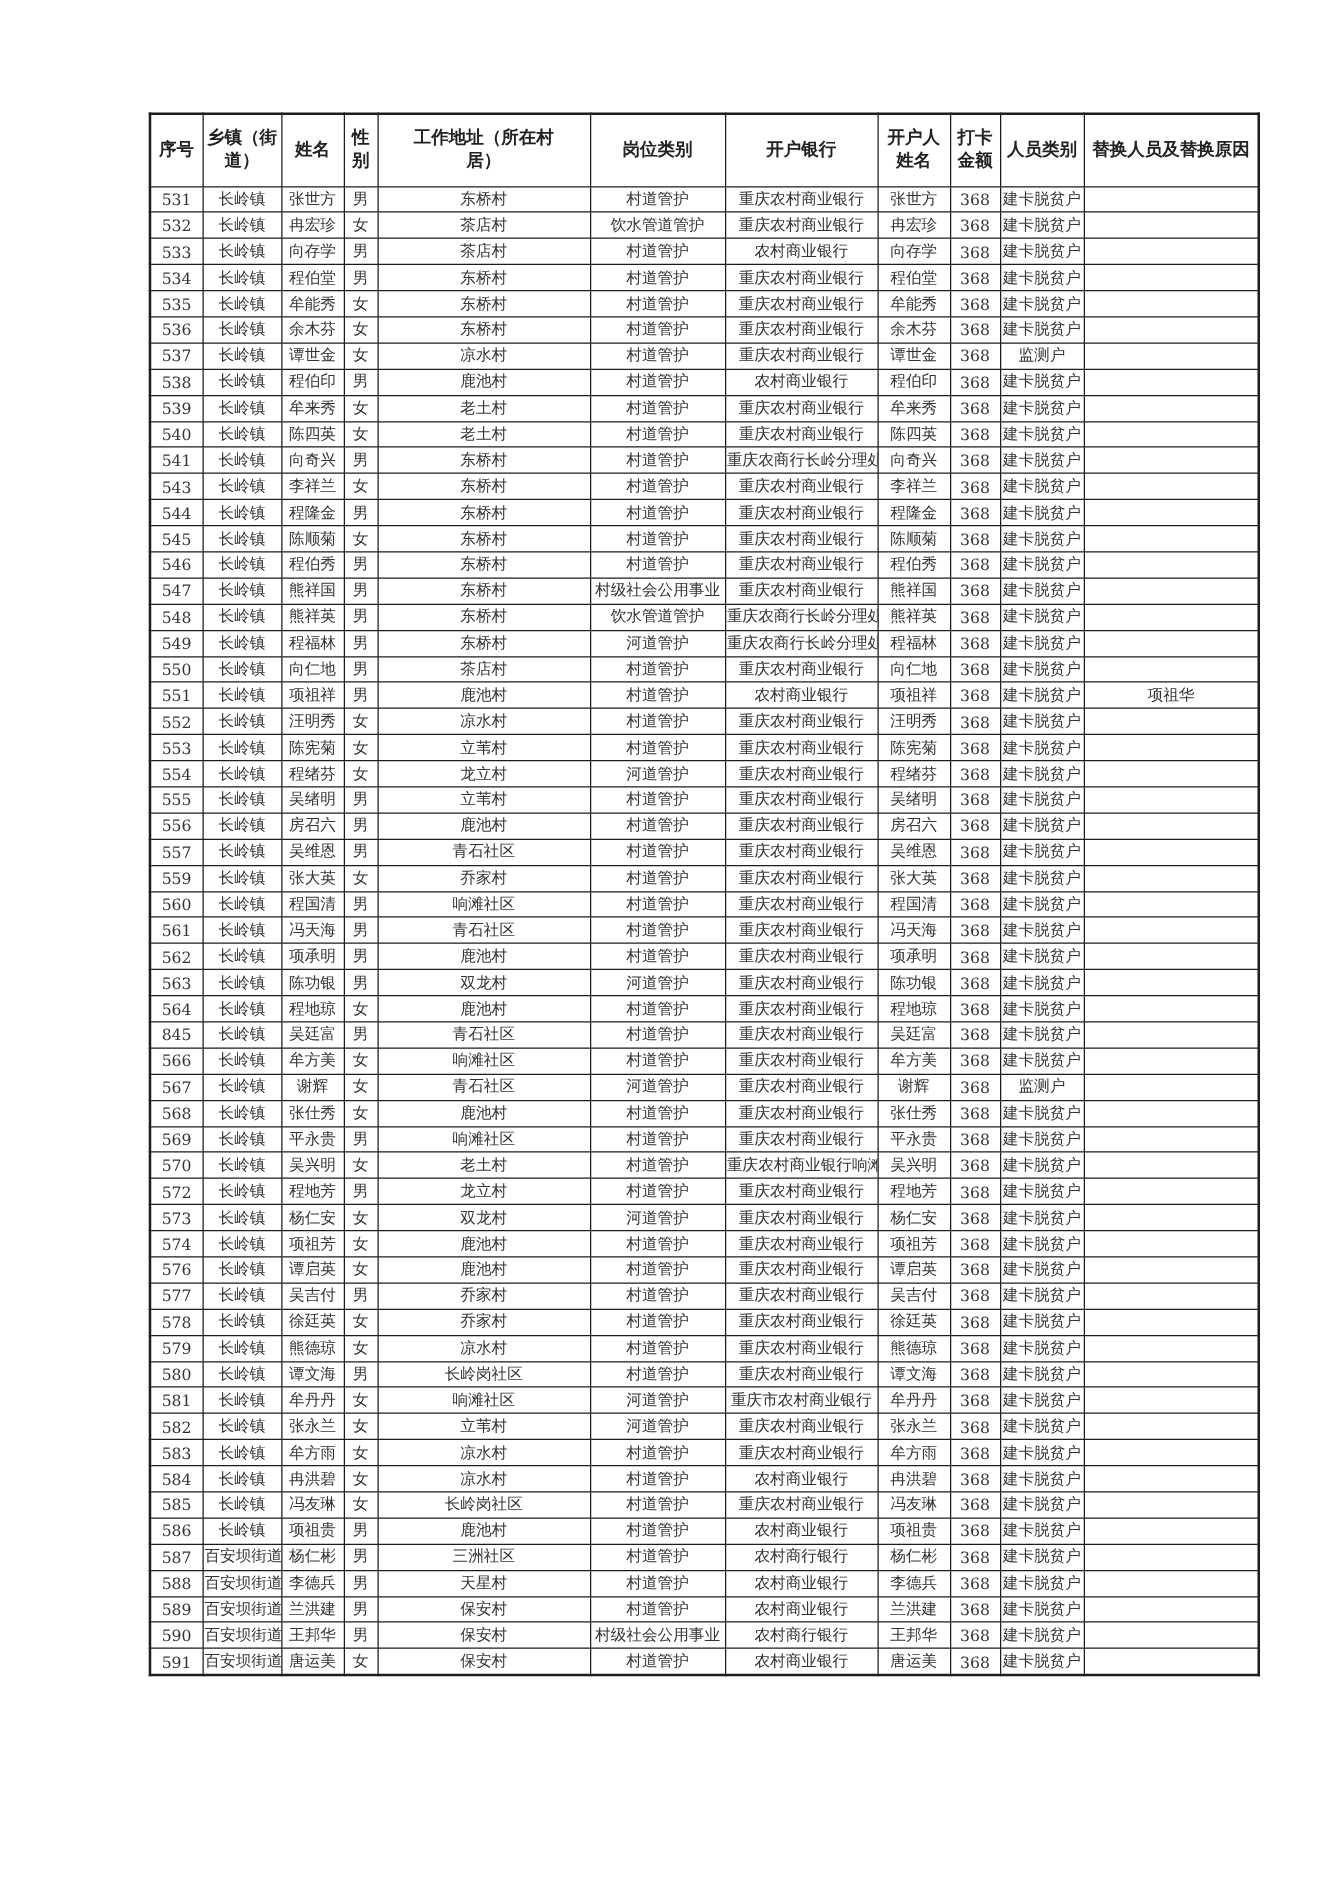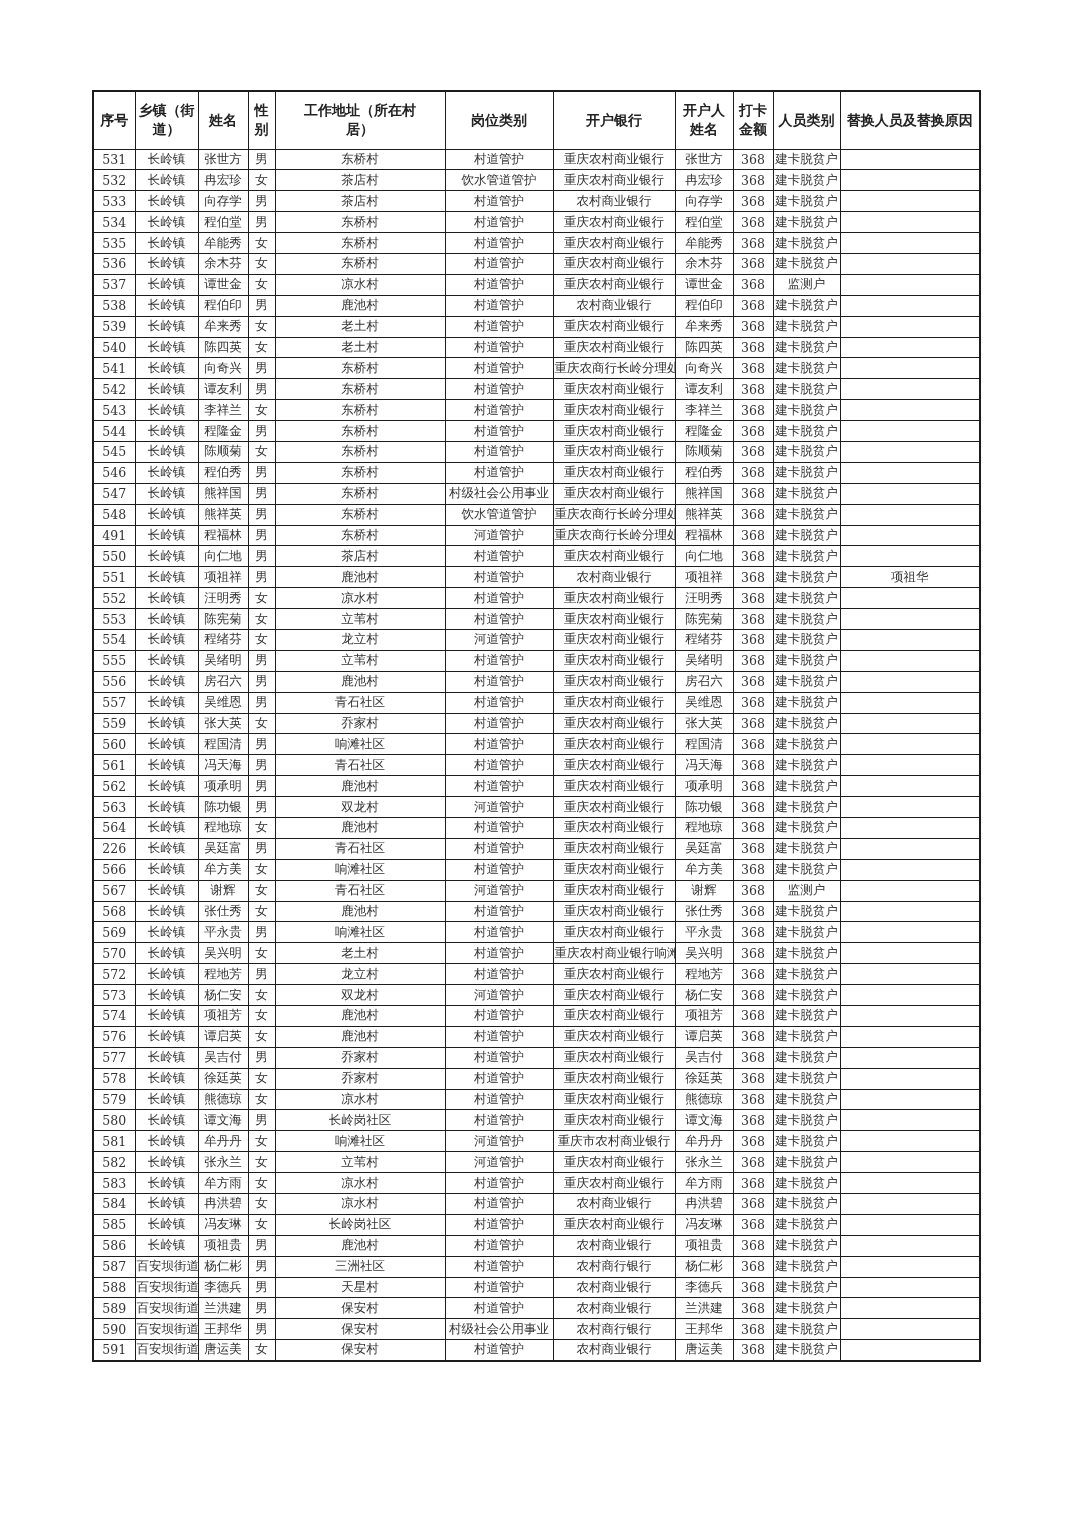--- a/index.html
+++ b/index.html
@@ -4,21 +4,21 @@
 <style>
   html,body{margin:0;padding:0;}
   body{
     width:1074px;height:1520px;
     background:#ffffff;
     font-family:"DejaVu Serif","Liberation Serif",serif;
     color:#2f2f2f;
     position:relative;
   }
   .sheet{
-    position:absolute;left:76px;top:90px;width:887px;padding-left:16px;
+    position:absolute;left:103px;top:90px;width:887px;padding-left:16px;
   }
   table.roster{
     border-collapse:collapse;table-layout:fixed;width:887px;
     border:2px solid #1c1c1c;
   }
   table.roster th, table.roster td{
     border:1px solid #1c1c1c;
     text-align:center;vertical-align:middle;
     overflow:hidden;
     padding:0 1px;
@@ -218,33 +218,20 @@
           <td>男</td>
           <td>东桥村</td>
           <td>村道管护</td>
           <td>重庆农商行长岭分理处</td>
           <td>向奇兴</td>
           <td>368</td>
           <td>建卡脱贫户</td>
           <td></td>
         </tr>
         <tr>
-          <td>542</td>
-          <td>长岭镇</td>
-          <td>谭友利</td>
-          <td>男</td>
-          <td>东桥村</td>
-          <td>村道管护</td>
-          <td>重庆农村商业银行</td>
-          <td>谭友利</td>
-          <td>368</td>
-          <td>建卡脱贫户</td>
-          <td></td>
-        </tr>
-        <tr>
           <td>543</td>
           <td>长岭镇</td>
           <td>李祥兰</td>
           <td>女</td>
           <td>东桥村</td>
           <td>村道管护</td>
           <td>重庆农村商业银行</td>
           <td>李祥兰</td>
           <td>368</td>
           <td>建卡脱贫户</td>
@@ -309,21 +296,21 @@
           <td>男</td>
           <td>东桥村</td>
           <td>饮水管道管护</td>
           <td>重庆农商行长岭分理处</td>
           <td>熊祥英</td>
           <td>368</td>
           <td>建卡脱贫户</td>
           <td></td>
         </tr>
         <tr>
-          <td>491</td>
+          <td>549</td>
           <td>长岭镇</td>
           <td>程福林</td>
           <td>男</td>
           <td>东桥村</td>
           <td>河道管护</td>
           <td>重庆农商行长岭分理处</td>
           <td>程福林</td>
           <td>368</td>
           <td>建卡脱贫户</td>
           <td></td>
@@ -504,21 +491,21 @@
           <td>女</td>
           <td>鹿池村</td>
           <td>村道管护</td>
           <td>重庆农村商业银行</td>
           <td>程地琼</td>
           <td>368</td>
           <td>建卡脱贫户</td>
           <td></td>
         </tr>
         <tr>
-          <td>226</td>
+          <td>845</td>
           <td>长岭镇</td>
           <td>吴廷富</td>
           <td>男</td>
           <td>青石社区</td>
           <td>村道管护</td>
           <td>重庆农村商业银行</td>
           <td>吴廷富</td>
           <td>368</td>
           <td>建卡脱贫户</td>
           <td></td>

